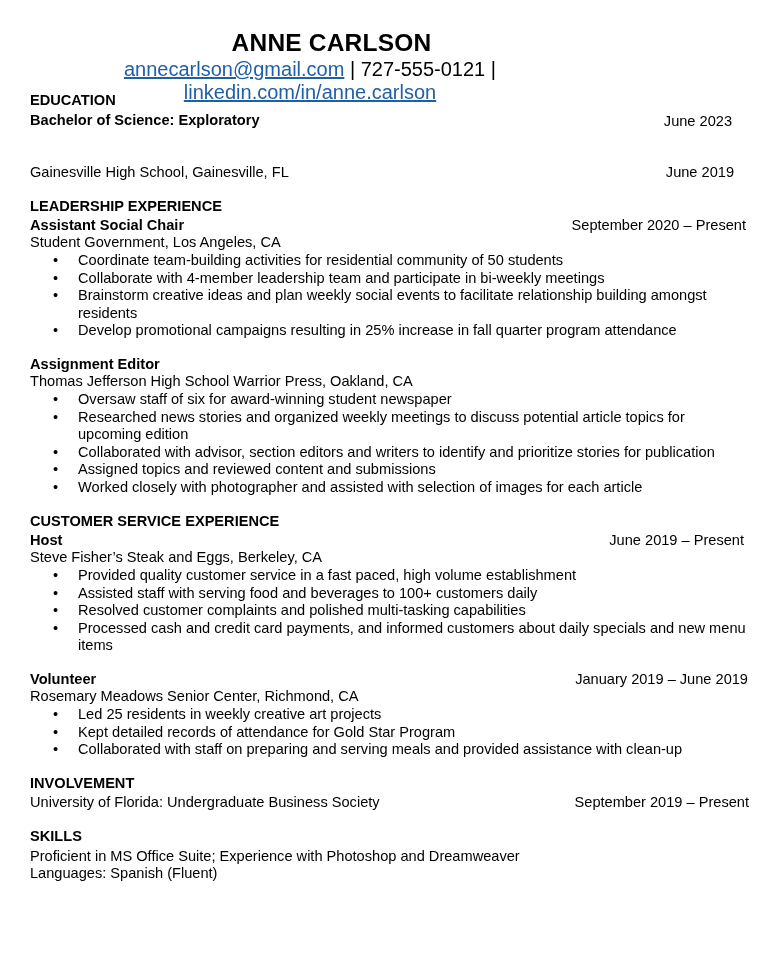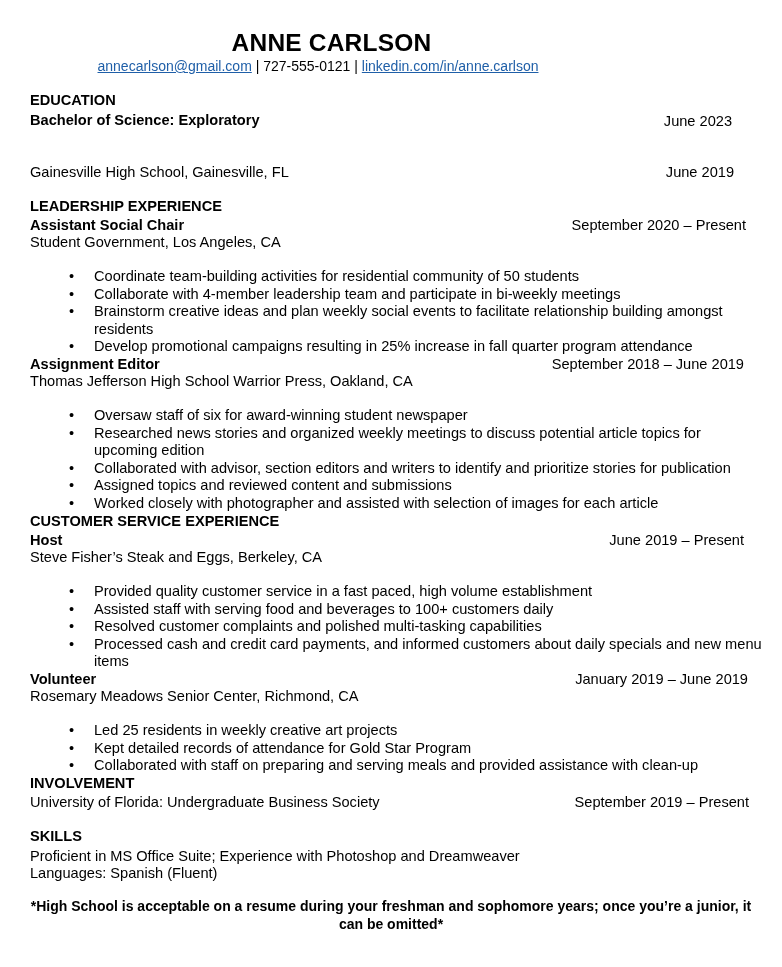--- a/index.html
+++ b/index.html
@@ -7,28 +7,28 @@
     width: 782px; height: 967px; overflow: hidden;
     font-family: "Liberation Sans", sans-serif;
     color: #000; font-size: 14.6px;
   }
   .page { position: relative; width: 782px; height: 967px; }
   .name {
     position: absolute; top: 29px; left: 0; width: 663px;
     text-align: center; font-weight: bold; font-size: 24.5px; letter-spacing: 0.2px;
   }
   .contact {
-    position: absolute; top: 58px; left: 8px; width: 620px;
-    text-align: center; font-size: 14px;
+    position: absolute; top: 58px; left: 0; width: 620px;
+    text-align: center; font-size: 20px;
   }
   .contact a { color: #1f5fa8; text-decoration: underline; }
   .line { position: absolute; left: 30px; white-space: nowrap; }
   .rt { position: absolute; white-space: nowrap; text-align: right; }
   .h { font-weight: bold; }
-  ul { margin: 16px; padding: 0; list-style: none; }
+  ul { margin: 0; padding: 0; list-style: none; }
   .bul { position: absolute; left: 50px; width: 700px; line-height: 17.5px; }
   .bul li { position: relative; padding-left: 28px; }
   .bul li::before {
     content: "\2022"; position: absolute; left: 3px; top: 0;
   }
   .note {
     position: absolute; top: 898px; left: 20px; width: 742px;
     text-align: center; font-weight: bold; font-size: 14px; line-height: 17.5px;
   }
 </style>
@@ -53,21 +53,20 @@
   <div class="rt" style="top:217px; right:36px;">September 2020 – Present</div>
   <div class="line" style="top:234px;">Student Government, Los Angeles, CA</div>
   <ul class="bul" style="top:252px;">
     <li>Coordinate team-building activities for residential community of 50 students</li>
     <li>Collaborate with 4-member leadership team and participate in bi-weekly meetings</li>
     <li style="padding-right:40px;">Brainstorm creative ideas and plan weekly social events to facilitate relationship building amongst residents</li>
     <li>Develop promotional campaigns resulting in 25% increase in fall quarter program attendance</li>
   </ul>
 
   <div class="line h" style="top:356px;">Assignment Editor</div>
-  <div class="rt" style="top:356px; right:38px;">September 2018 – June 2019</div>
   <div class="line" style="top:373px;">Thomas Jefferson High School Warrior Press, Oakland, CA</div>
   <ul class="bul" style="top:391px;">
     <li>Oversaw staff of six for award-winning student newspaper</li>
     <li>Researched news stories and organized weekly meetings to discuss potential article topics for upcoming edition</li>
     <li>Collaborated with advisor, section editors and writers to identify and prioritize stories for publication</li>
     <li>Assigned topics and reviewed content and submissions</li>
     <li>Worked closely with photographer and assisted with selection of images for each article</li>
   </ul>
 
   <div class="line h" style="top:513px;">CUSTOMER SERVICE EXPERIENCE</div>
@@ -91,14 +90,13 @@
   </ul>
 
   <div class="line h" style="top:775px;">INVOLVEMENT</div>
   <div class="line" style="top:794px;">University of Florida: Undergraduate Business Society</div>
   <div class="rt" style="top:794px; right:33px;">September 2019 – Present</div>
 
   <div class="line h" style="top:828px;">SKILLS</div>
   <div class="line" style="top:848px;">Proficient in MS Office Suite; Experience with Photoshop and Dreamweaver</div>
   <div class="line" style="top:865px;">Languages: Spanish (Fluent)</div>
 
-  <div class="note">*High School is acceptable on a resume during your freshman and sophomore years; once you’re a junior, it can be omitted*</div>
 </div>
 
 </body></html>

